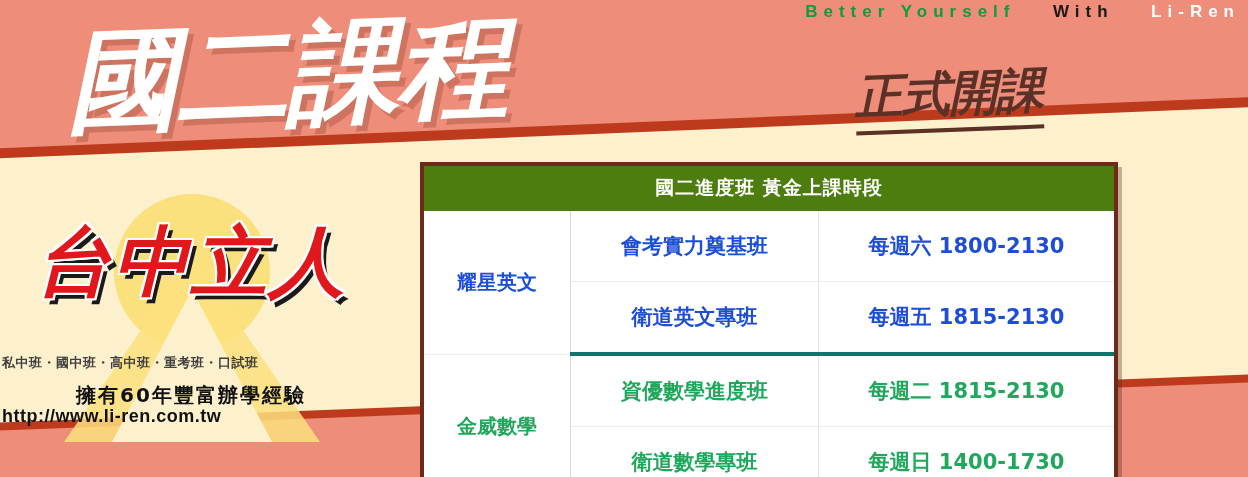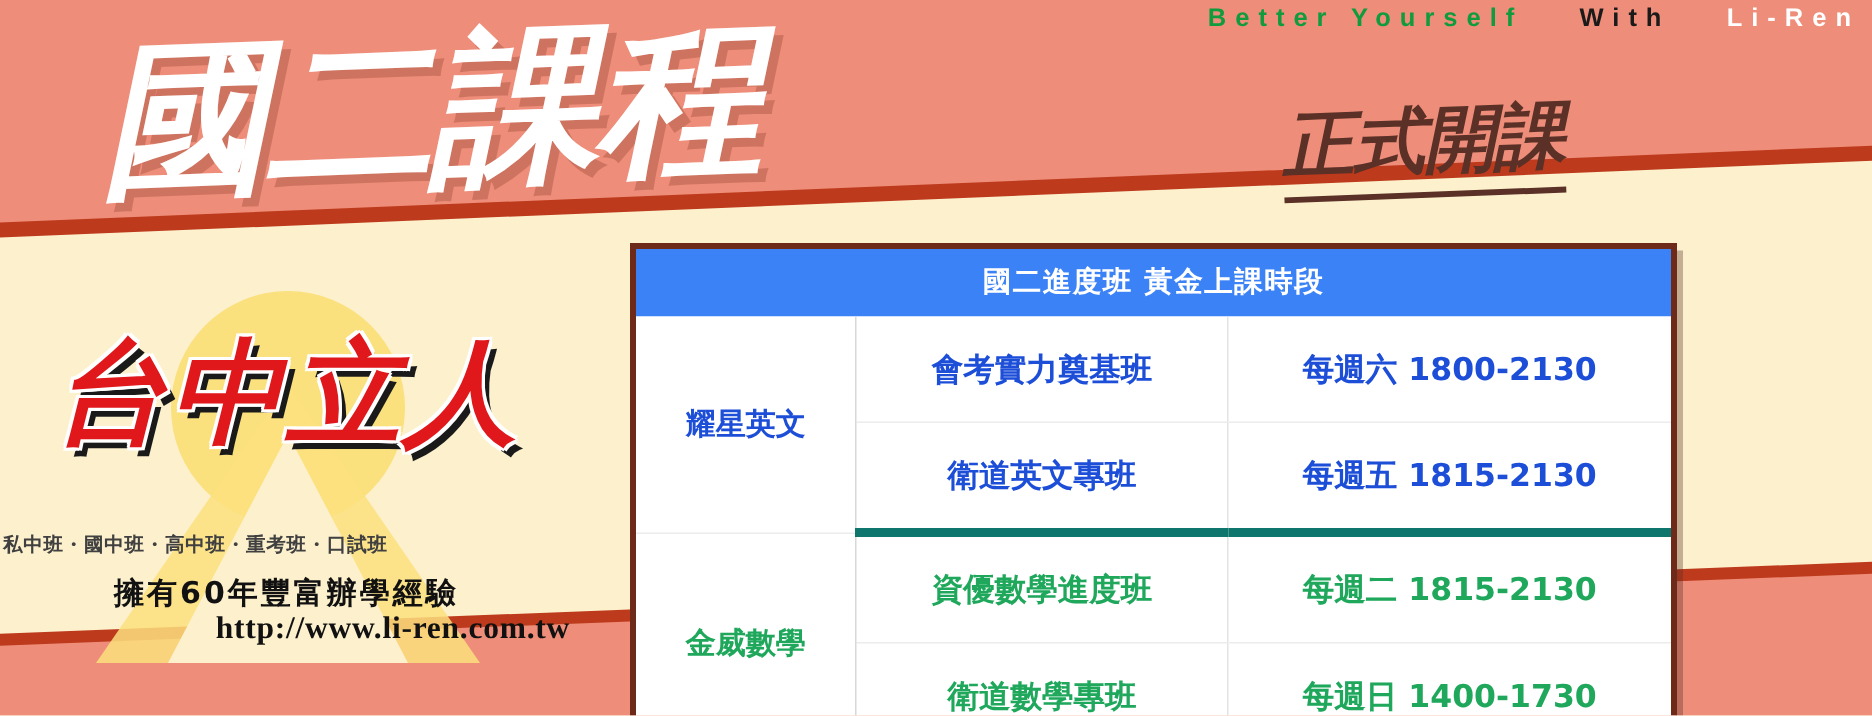--- a/index.html
+++ b/index.html
@@ -214,23 +214,23 @@
     font-weight: bold;
     color: #111111;
     letter-spacing: 2px;
     white-space: nowrap;
   }
   .logo-url {
     position: absolute;
     left: 0;
     top: 220px;
     width: 378px;
-    text-align: right;
-    font-family: Liberation Serif, serif;
-    font-size: 21px;
+    text-align: left;
+    font-family: Liberation Sans, sans-serif;
+    font-size: 18px;
     font-weight: bold;
     color: #111111;
     letter-spacing: 0.5px;
     white-space: nowrap;
   }
 
   
   .table-wrap {
     position: absolute;
     left: 420px;
@@ -240,21 +240,21 @@
     border: 4px solid #6e2a18;
     background: #ffffff;
     box-shadow: 4px 5px 0 rgba(90, 48, 39, 0.35);
   }
   table.schedule {
     border-collapse: collapse;
     width: 100%;
     table-layout: fixed;
   }
   table.schedule th.tbl-head {
-    background: #3b82f6;
+    background: #4d7c0f;
     color: #ffffff;
     font-family: "DejaVu Sans", sans-serif;
     font-size: 19px;
     font-weight: bold;
     letter-spacing: 1px;
     padding: 9px 0 10px;
     text-align: center;
   }
   table.schedule td {
     text-align: center;
@@ -265,21 +265,21 @@
     height: 46px;
     background: #ffffff;
     border-right: 1px solid #e3e3e3;
     border-bottom: 1px solid #ececec;
   }
   table.schedule td.subject {
     font-size: 20px;
     border-right: 1px solid #d8d8d8;
   }
   table.schedule td.last-col { border-right: none; }
-  table.schedule td.grp-end { border-bottom: 6px solid #0f766e; }
+  table.schedule td.grp-end { border-bottom: 4px solid #0f766e; }
 
   .c-purple { color: #1d4ed8; }
   .c-green  { color: #1fa85c; }
 
   .col-subject { width: 145px; }
   .col-class   { width: 245px; }
   .col-time    { width: 292px; }
 </style>
 </head>
 <body>

